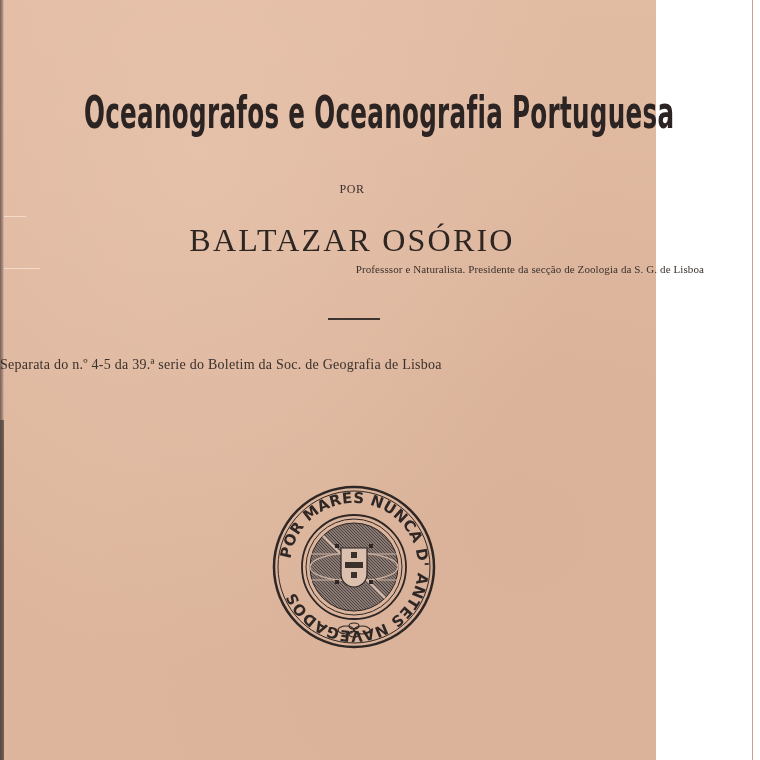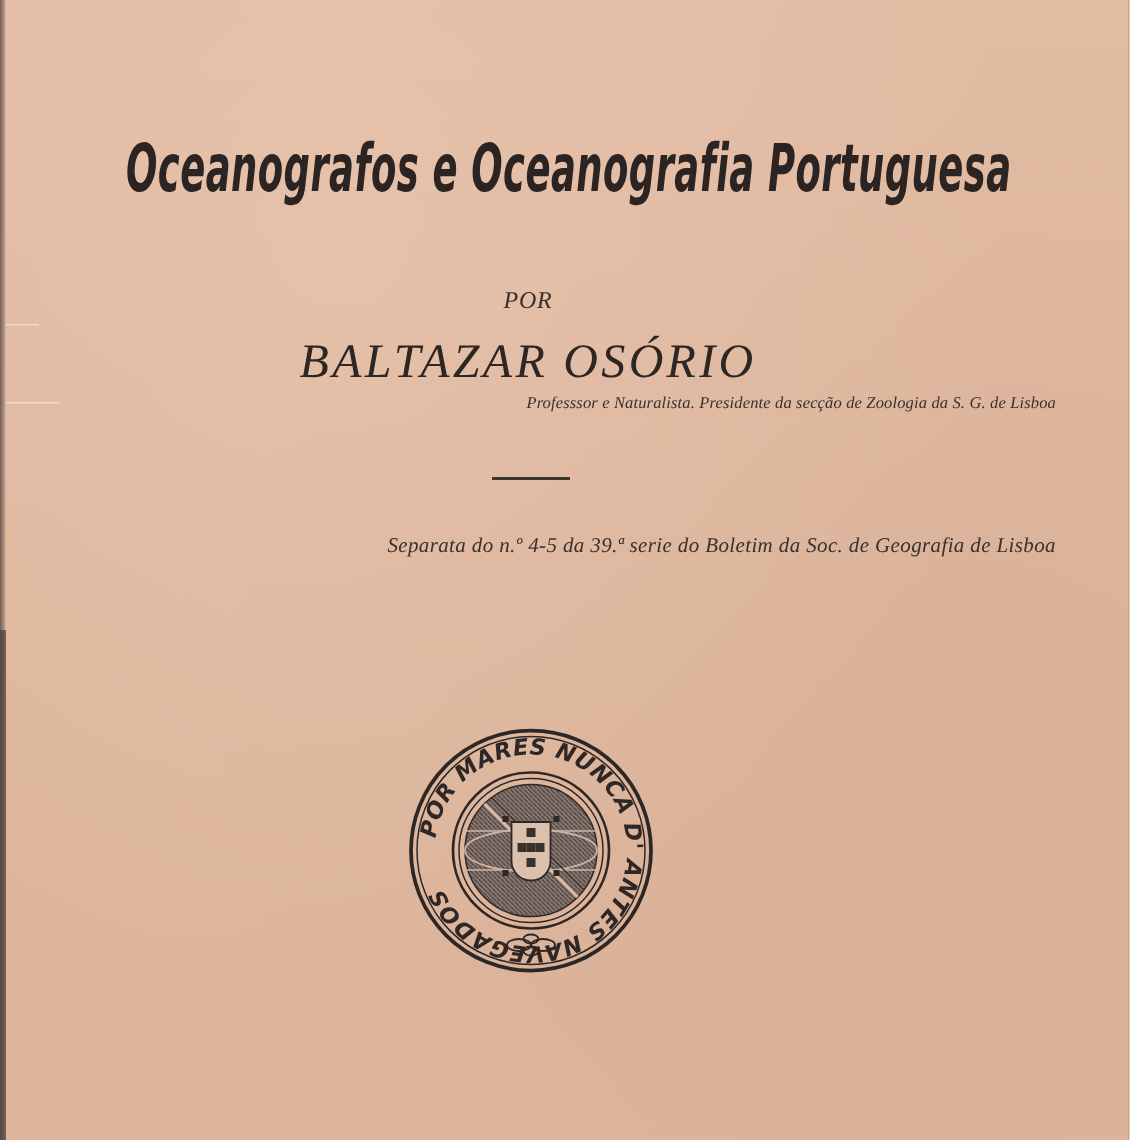--- a/index.html
+++ b/index.html
@@ -1,26 +1,25 @@
 <!DOCTYPE html>
 <html><head>
   <meta charset="utf-8">
   <style>
     html, body { margin: 0; padding: 0; }
     body {
       width: 760px; height: 760px; overflow: hidden; position: relative;
       background: #ffffff;
     }
     .page {
-      position: absolute; left: 0; top: 0; width: 752px; height: 760px;
+      position: absolute; left: 0; top: 0; width: 656px; height: 760px;
       background:
         radial-gradient(ellipse at 30% 20%, rgba(235,200,178,0.55), rgba(0,0,0,0) 60%),
         radial-gradient(ellipse at 80% 70%, rgba(210,170,145,0.35), rgba(0,0,0,0) 60%),
         linear-gradient(180deg, #e2bba3 0%, #ddb69d 50%, #dcb59c 100%);
-      font-style: italic;
     }
     .left-edge {
       position: absolute; left: 0; top: 0; width: 4px; height: 760px;
       background: linear-gradient(90deg, #5a4a44 0%, #9a7d70 60%, rgba(0,0,0,0) 100%);
       opacity: 0.8;
     }
     .left-edge-lower {
       position: absolute; left: 0; top: 420px; width: 4px; height: 340px;
       background: #4c3e3a; opacity: 0.7;
     }
@@ -32,40 +31,40 @@
       position: absolute; height: 1px; background: rgba(250,225,210,0.8);
     }
     .title {
       position: absolute; left: 84px; top: 80px; width: 536px;
       font-family: "DejaVu Sans", sans-serif; font-weight: bold;
       font-size: 44px; line-height: 66px; color: #2b2422;
       transform: scaleX(0.56); transform-origin: left center;
       white-space: nowrap; letter-spacing: 0.5px;
     }
     .por {
-      position: absolute; left: 0; width: 704px; top: 192px; text-align: center;
-      font-family: "Liberation Serif", serif; font-size: 16px; color: #3a302c;
+      position: absolute; left: 0; width: 704px; top: 182px; text-align: center;
+      font-family: "Liberation Serif", serif; font-size: 12px; color: #3a302c;
       letter-spacing: 0.5px;
     }
     .author {
       position: absolute; left: 0; width: 704px; top: 222px; text-align: center;
       font-family: "Liberation Serif", serif; font-size: 32px; color: #2e2623;
       letter-spacing: 2.2px;
     }
     .affil {
       position: absolute; left: 0; width: 704px; top: 263px; text-align: right;
       font-family: "Liberation Serif", serif; font-size: 11px; color: #3b312d;
       letter-spacing: 0.1px;
     }
     .rule {
       position: absolute; left: 328px; top: 318px; width: 52px; height: 1.5px;
       background: #3d3430;
     }
     .separata {
-      position: absolute; left: 0; width: 704px; top: 357px; text-align: right;
+      position: absolute; left: 0; width: 704px; top: 357px; text-align: left;
       font-family: "Liberation Serif", serif; font-size: 14px; color: #3a302c;
       letter-spacing: 0.25px;
     }
     .seal {
       position: absolute; left: 271px; top: 484px; width: 166px; height: 166px;
     }
   </style>
 </head>
 <body>
 

